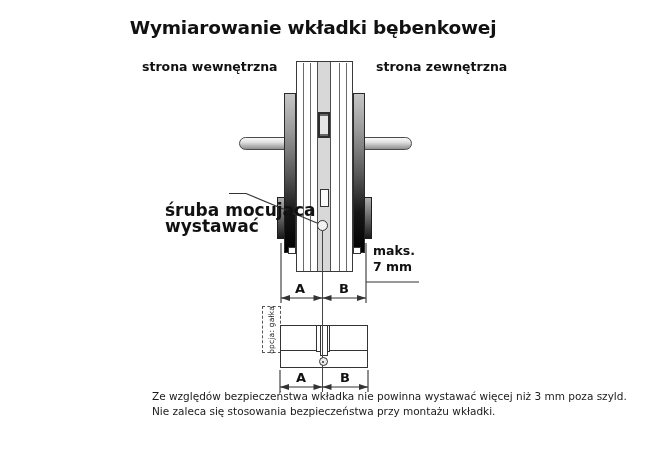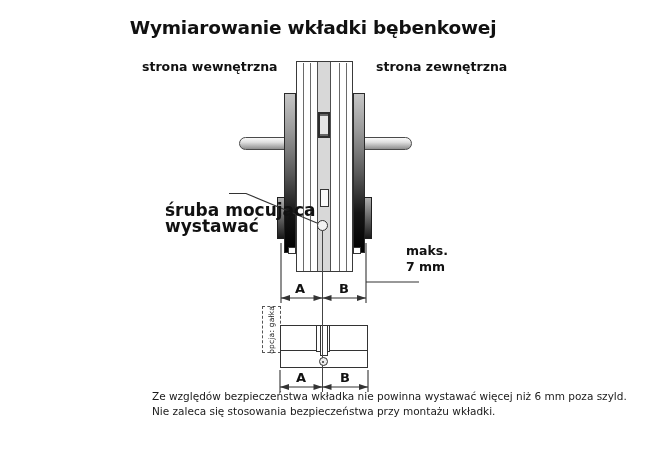--- a/index.html
+++ b/index.html
@@ -42,21 +42,21 @@
     background:linear-gradient(to bottom,#b0b0b0,#555 60%,#1a1a1a);}
   .tab-l{left:277px;} .tab-r{left:364px;}
 
   
   .key1{left:318px;top:112px;width:12px;height:26px;border:2px solid #2d2d2d;background:#e4e4e4;
     box-shadow:inset 0 2px 0 #666,inset 0 -2px 0 #666;z-index:3;}
   .key2{left:320px;top:189px;width:9px;height:18px;border:1.5px solid #333;background:#fafafa;z-index:3;}
   .screw1{left:317px;top:220px;width:11px;height:11px;border:1.5px solid #333;border-radius:50%;background:#f2f2f2;z-index:6;}
 
   .screw-label{left:165px;top:167px;font-size:17px;font-weight:bold;line-height:15.5px;white-space:nowrap;z-index:7;margin-top:36px;}
-  .maks-label{left:373px;top:243px;font-size:12.5px;font-weight:bold;line-height:15.5px;white-space:nowrap;z-index:7;margin-left:33px;}
+  .maks-label{left:373px;top:243px;font-size:12.5px;font-weight:bold;line-height:15.5px;white-space:nowrap;z-index:7;}
 
   .dim-label{width:24px;text-align:center;font-size:13px;font-weight:bold;z-index:7;}
   .dimA1{left:288px;top:281px;} .dimB1{left:332px;top:281px;}
   .dimA2{left:289px;top:370px;} .dimB2{left:333px;top:370px;}
 
   
   .cyl{left:280px;top:325px;width:88px;height:43px;border:1.3px solid #333;background:#fff;z-index:3;}
   .cyl-mid{left:281px;top:350px;width:86px;height:1px;background:#333;z-index:3;}
   .notch-outer{left:316px;top:325px;width:14px;height:27px;border:1.5px solid #333;background:#fff;z-index:3;}
   .notch-inner{left:319.5px;top:325px;width:8px;height:31px;border:1.5px solid #333;background:#fff;z-index:3;}
@@ -153,17 +153,17 @@
       <polygon points="322.5,298 331.5,295 331.5,301"></polygon>
       <polygon points="366,298 357,295 357,301"></polygon>
       <polygon points="280,387 289,384 289,390"></polygon>
       <polygon points="322.5,387 313.5,384 313.5,390"></polygon>
       <polygon points="322.5,387 331.5,384 331.5,390"></polygon>
       <polygon points="368,387 359,384 359,390"></polygon>
     </g>
   </svg>
 
   <div class="abs notes">
-    <div>Ze względów bezpieczeństwa wkładka nie powinna wystawać więcej niż 6 mm poza szyld.</div>
+    <div>Ze względów bezpieczeństwa wkładka nie powinna wystawać więcej niż 3 mm poza szyld.</div>
     <div>Nie zaleca się stosowania bezpieczeństwa przy montażu wkładki.</div>
   </div>
 
 </div>
 
 </body></html>

